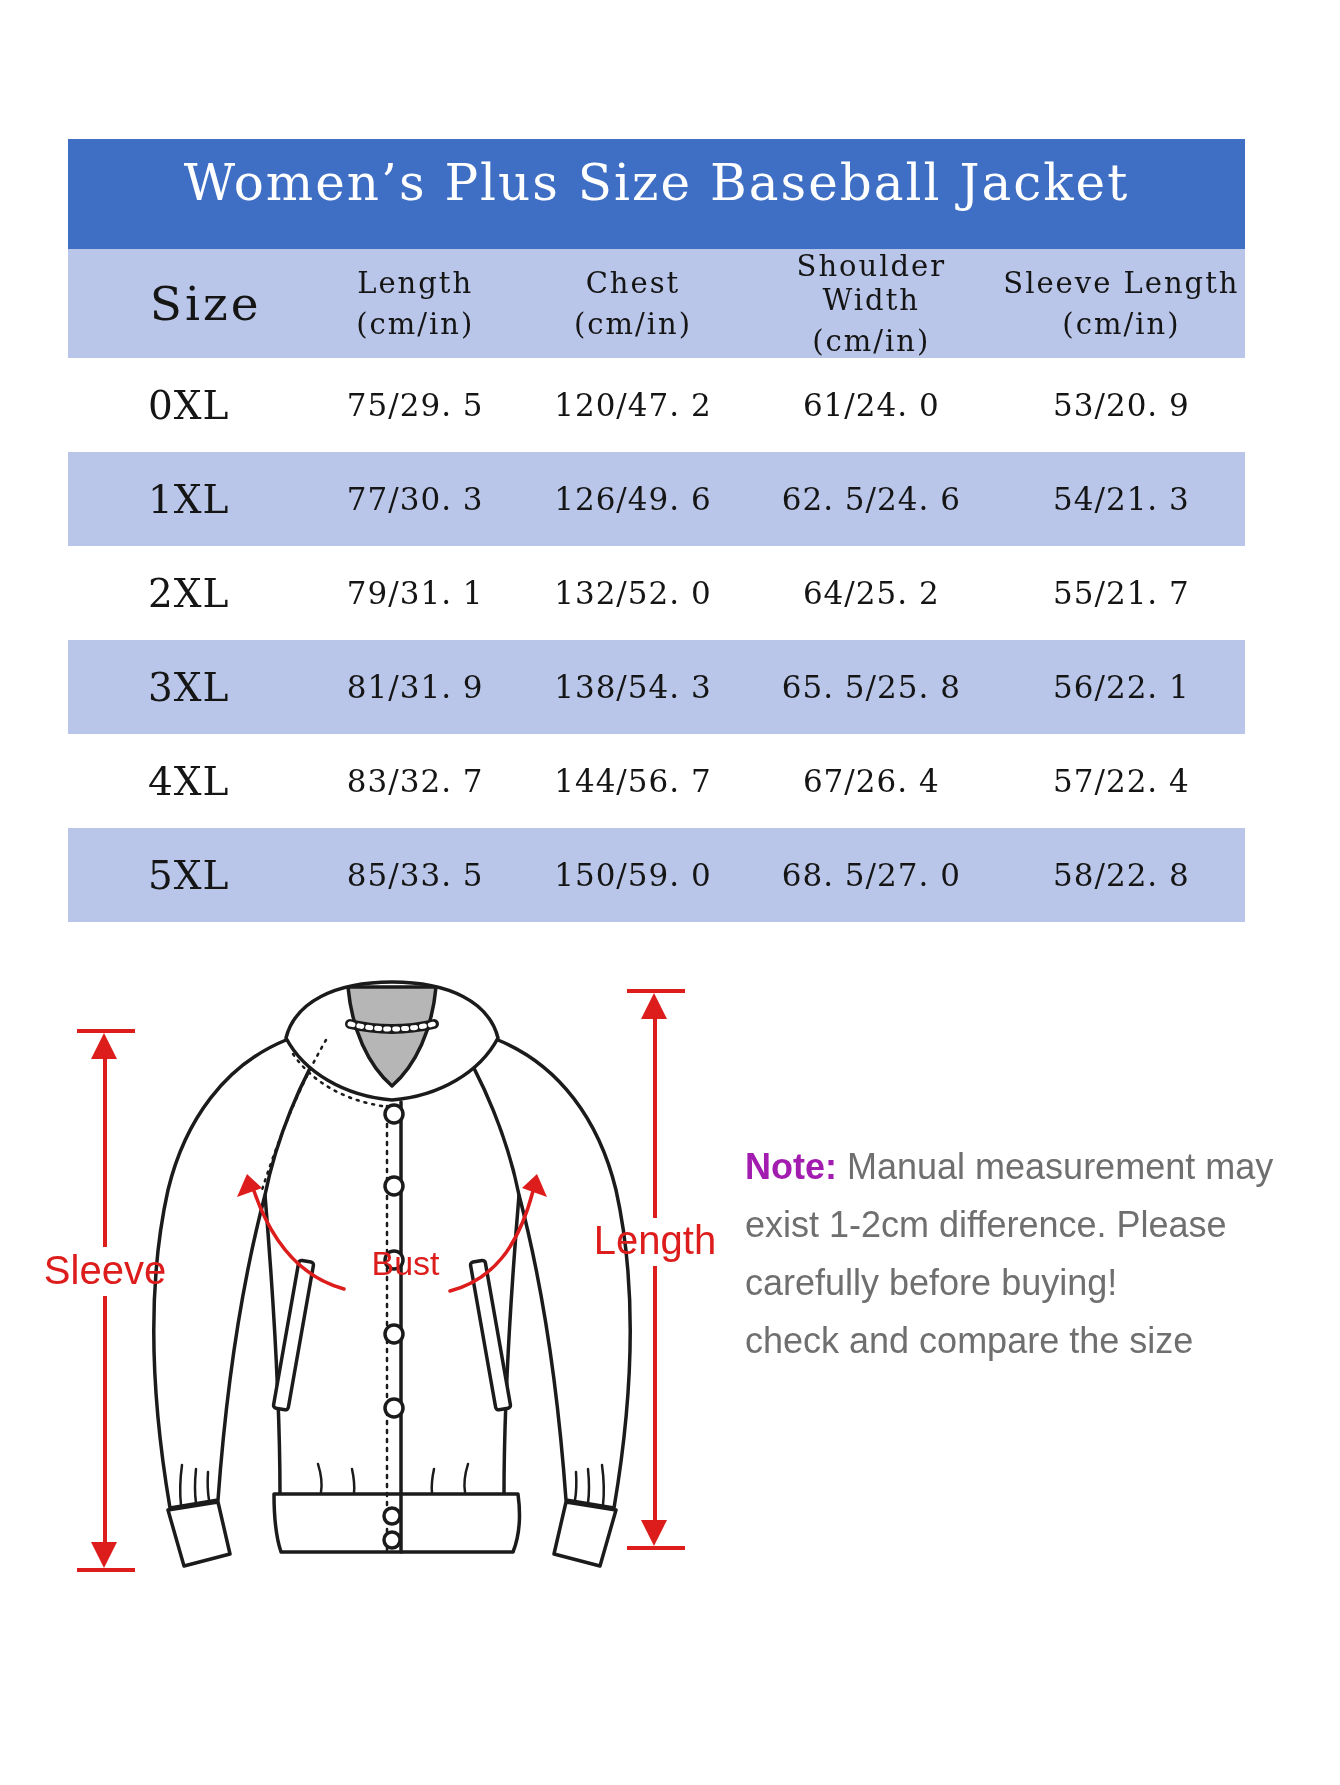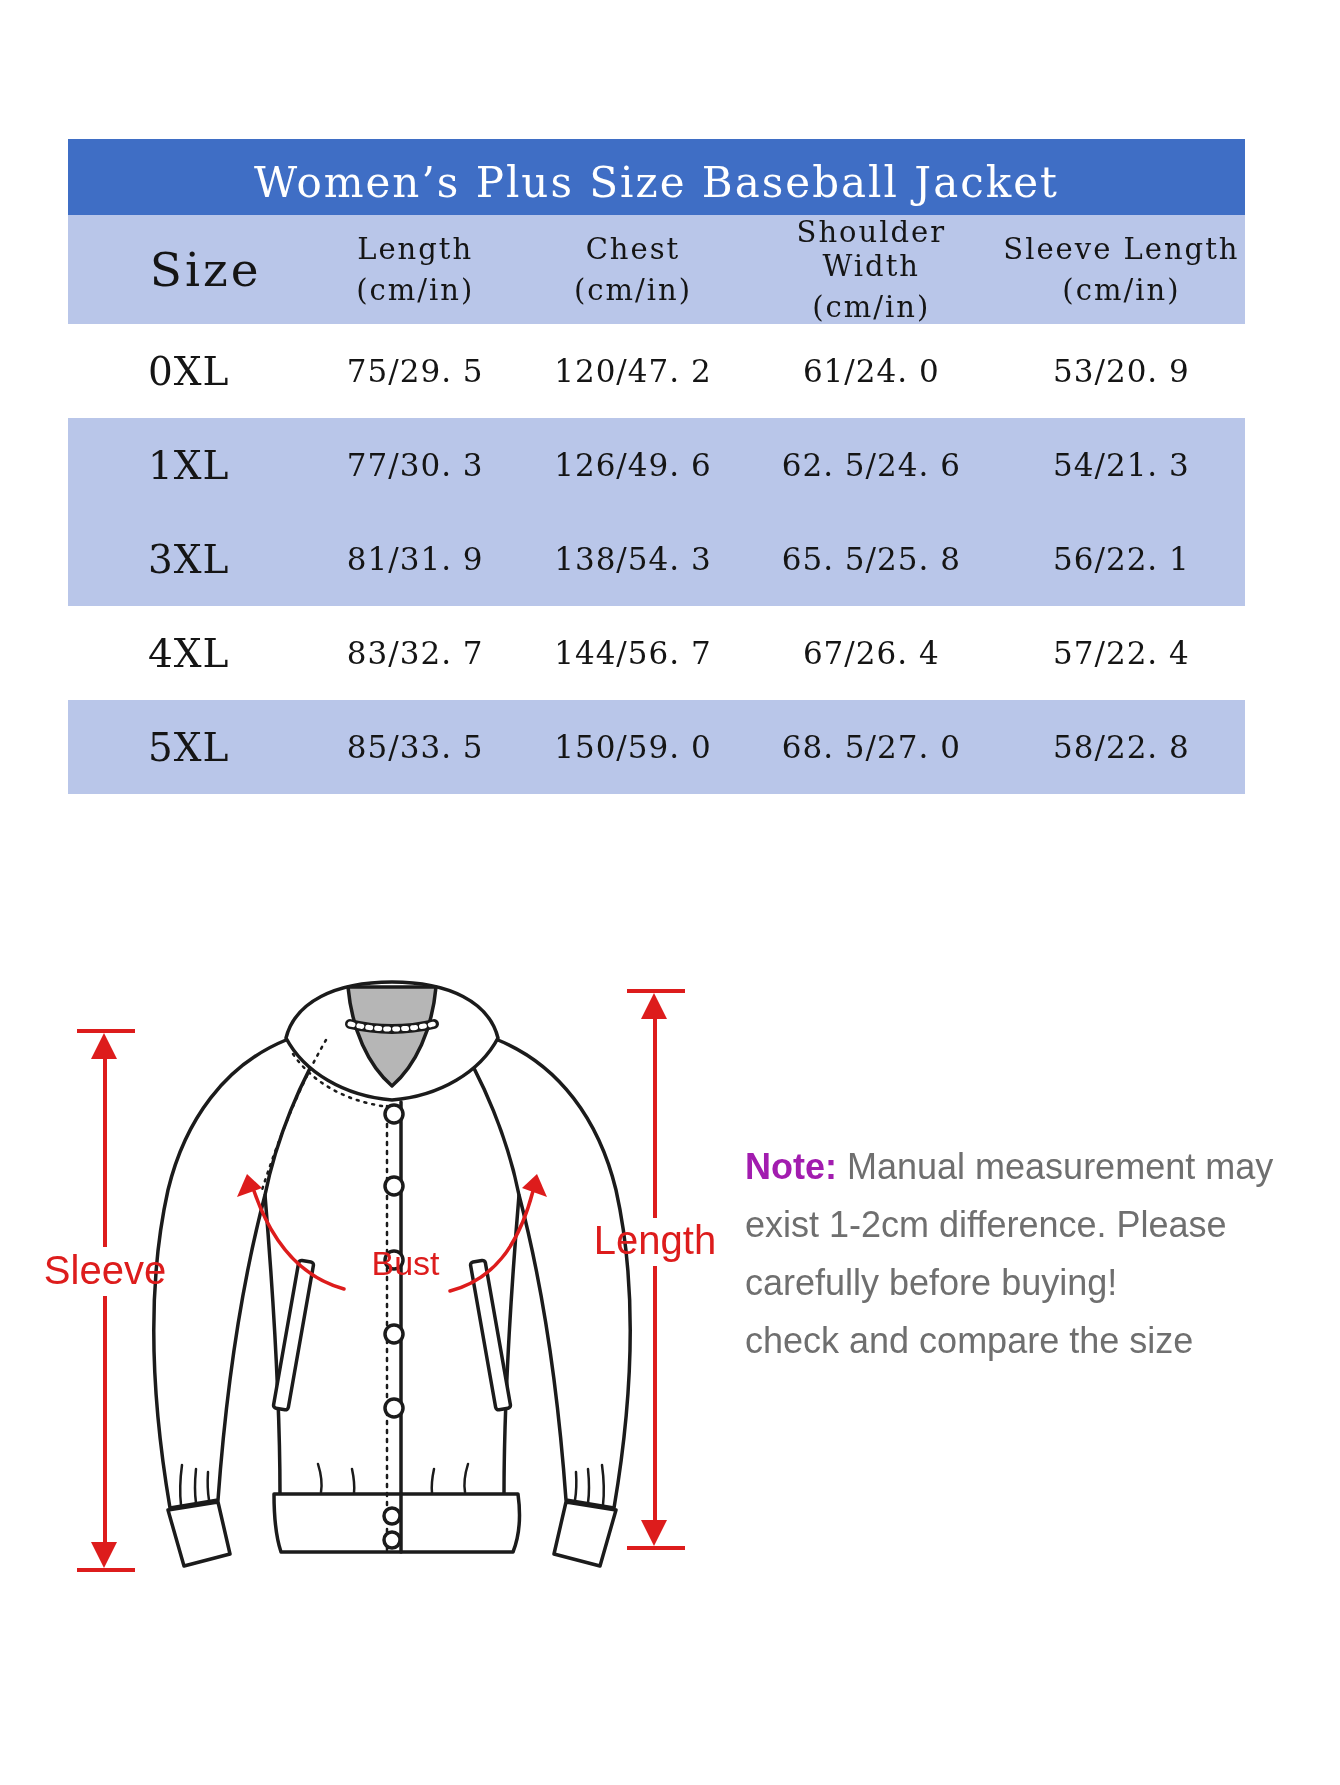--- a/index.html
+++ b/index.html
@@ -1,22 +1,22 @@
 <!DOCTYPE html>
 <html><head>
 <meta charset="utf-8">
 <style>
   html,body{margin:0;padding:0;background:#fff;}
   .canvas{position:relative;width:1340px;height:1785px;background:#ffffff;overflow:hidden;
           font-family:"DejaVu Serif","Liberation Serif",serif;color:#151515;}
 
   
   .tablewrap{position:absolute;left:68px;top:139px;width:1177px;}
-  .title-bar{height:76px;line-height:88px;background:#3f6ec5;color:#ffffff;text-align:center;
-             font-size:42px;letter-spacing:2px;}
+  .title-bar{height:110px;line-height:88px;background:#3f6ec5;color:#ffffff;text-align:center;
+             font-size:50px;letter-spacing:2px;}
   table.size-table{width:100%;border-collapse:collapse;table-layout:fixed;}
   col.c0{width:20.5%}col.c1{width:18%}col.c2{width:19%}col.c3{width:21.5%}col.c4{width:21%}
   thead tr{height:98px;background:#b9c6e9;}
   tbody tr{height:94px;}
   tbody tr.alt{background:#b9c6e9;}
   th,td{text-align:center;vertical-align:middle;padding:0;font-weight:normal;}
   th{font-size:29px;letter-spacing:2px;}
   th .unit{display:block;margin-top:7px;}
   th.size-h{font-size:47px;letter-spacing:3px;padding-left:34px;}
   td{font-size:31px;letter-spacing:1px;text-align:center;}
@@ -84,20 +84,27 @@
           <td>61/24. 0</td>
           <td>53/20. 9</td>
         </tr>
         <tr class="alt">
           <td class="size-c">1XL</td>
           <td>77/30. 3</td>
           <td>126/49. 6</td>
           <td>62. 5/24. 6</td>
           <td>54/21. 3</td>
         </tr>
+        <tr>
+          <td class="size-c">2XL</td>
+          <td>79/31. 1</td>
+          <td>132/52. 0</td>
+          <td>64/25. 2</td>
+          <td>55/21. 7</td>
+        </tr>
         <tr class="alt">
           <td class="size-c">3XL</td>
           <td>81/31. 9</td>
           <td>138/54. 3</td>
           <td>65. 5/25. 8</td>
           <td>56/22. 1</td>
         </tr>
         <tr>
           <td class="size-c">4XL</td>
           <td>83/32. 7</td>

